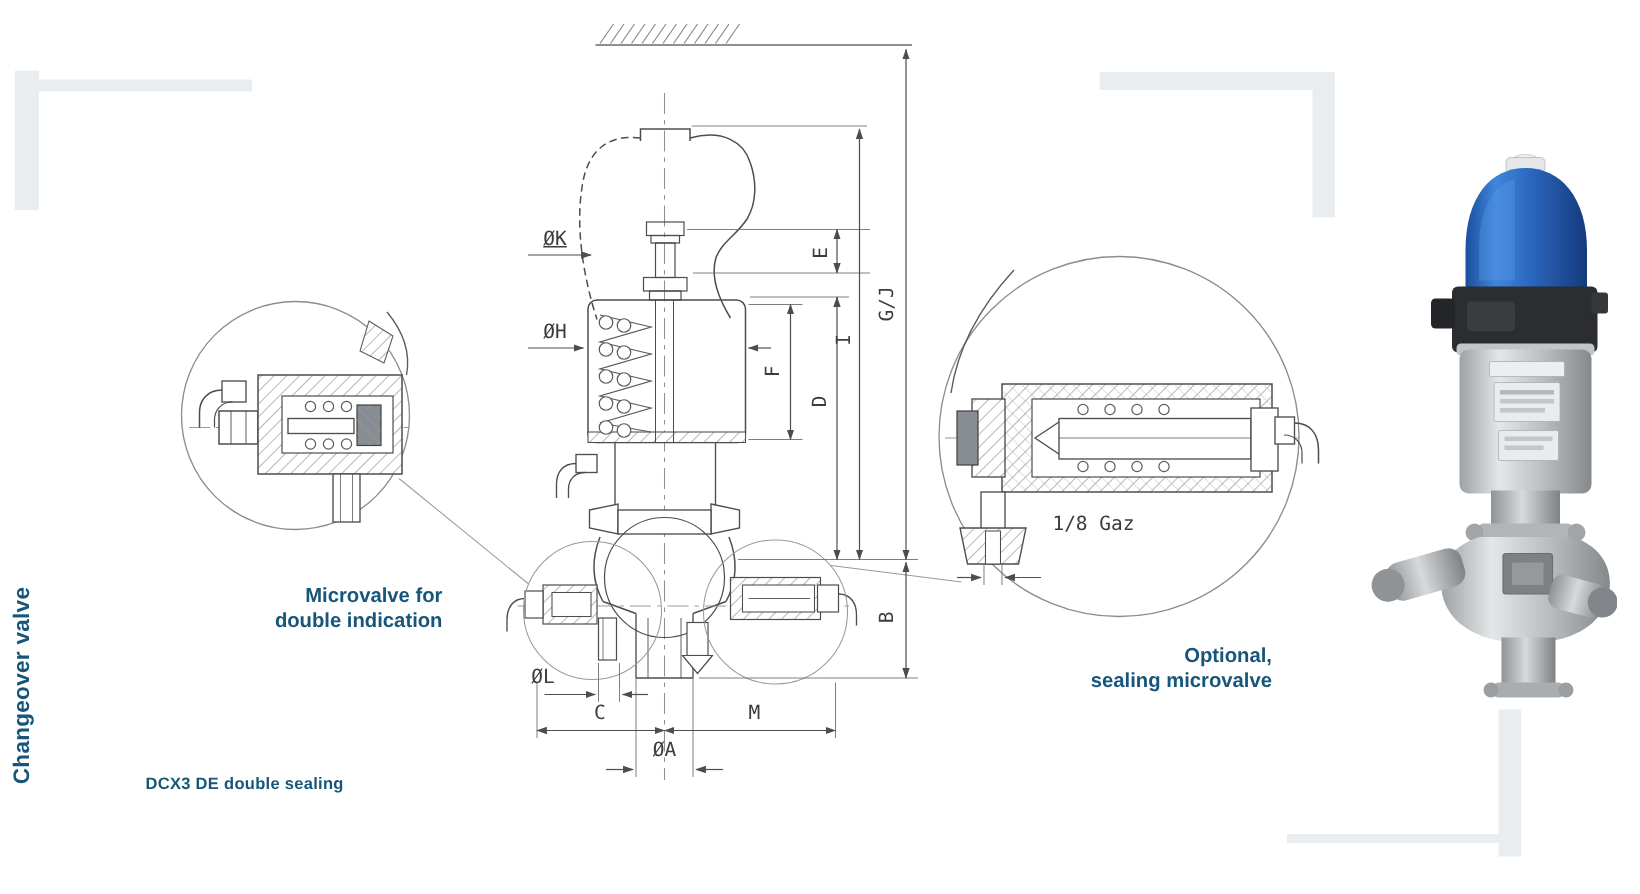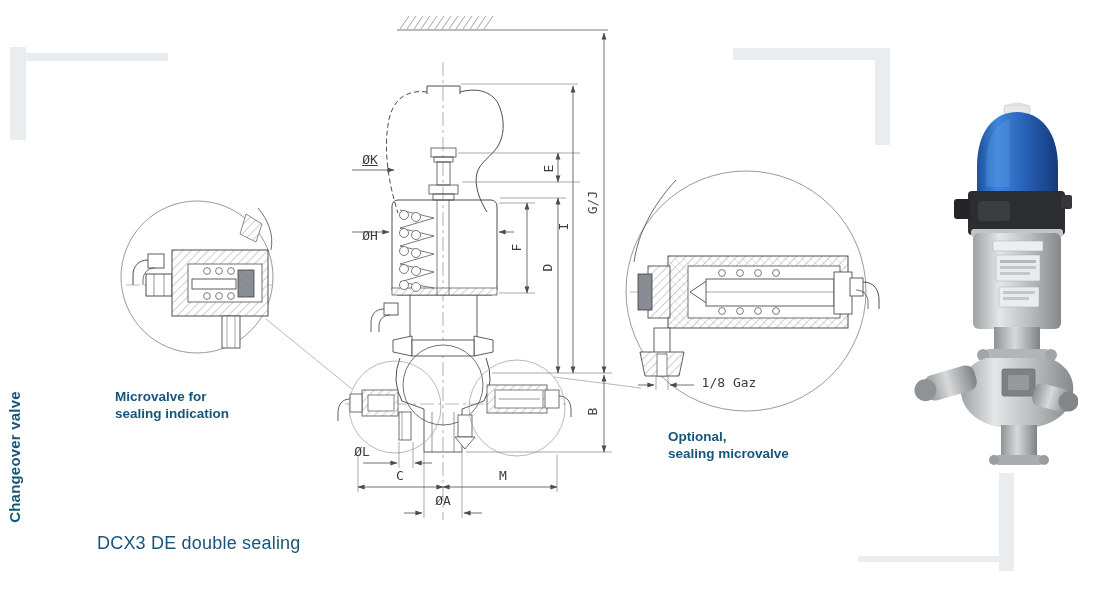--- a/index.html
+++ b/index.html
@@ -12,31 +12,31 @@
     position:absolute;font-family:"DejaVu Sans Mono",monospace;
     font-size:13px;color:#3c3c3c;text-align:center;line-height:15px;
     white-space:nowrap;
   }
   .rot{
     display:flex;align-items:center;justify-content:center;
     transform:rotate(-90deg);transform-origin:center center;
   }
   .caption{
     position:absolute;color:#17567a;font-weight:bold;font-size:13.5px;
-    line-height:17px;text-align:left;width:180px;
+    line-height:17px;text-align:right;width:180px;
   }
   .side-label{
     position:absolute;left:-59px;top:448px;width:148px;height:18px;
     color:#17567a;font-weight:bold;font-size:15px;text-align:center;
     transform:rotate(-90deg);transform-origin:center center;
     letter-spacing:.2px;
   }
   .product-title{
-    position:absolute;left:97px;top:517px;color:#17567a;font-weight:normal;
-    font-size:18px;letter-spacing:.2px;white-space:nowrap;margin-top:16px;
+    position:absolute;left:97px;top:517px;color:#17567a;font-weight:bold;
+    font-size:11px;letter-spacing:.2px;white-space:nowrap;
   }
   svg{position:absolute;left:0;top:0;}
   .lw{stroke:#4d4d4d;fill:none;}
 </style>
 </head>
 <body>
 
 <div class="bracket" style="left:10px;top:47px;width:16px;height:93px;"></div>
 <div class="bracket" style="left:24px;top:53px;width:144px;height:8px;"></div>
 <div class="bracket" style="left:733px;top:48px;width:143px;height:12px;"></div>
@@ -291,36 +291,36 @@
 
     <line x1="404" y1="513" x2="422" y2="513" marker-end="url(#ar)"></line>
     <line x1="482" y1="513" x2="464" y2="513" marker-end="url(#ar)"></line>
 
     <line x1="638" y1="385" x2="654" y2="385" marker-end="url(#ar)"></line>
     <line x1="694" y1="385" x2="670" y2="385" marker-end="url(#ar)"></line>
   </g>
 </svg>
 
 <div class="dim-label" style="left:352px;top:152px;width:36px;text-decoration:underline;">ØK</div>
-<div class="dim-label" style="left:352px;top:228px;width:36px;">ØH</div>
+<div class="dim-label" style="left:352px;top:214px;width:36px;">ØH</div>
 <div class="dim-label rot" style="left:528px;top:161px;width:40px;height:15px;">E</div>
 <div class="dim-label rot" style="left:543px;top:219px;width:40px;height:15px;">I</div>
 <div class="dim-label rot" style="left:527px;top:260px;width:40px;height:15px;">D</div>
 <div class="dim-label rot" style="left:496px;top:240px;width:40px;height:15px;">F</div>
 <div class="dim-label rot" style="left:570px;top:195px;width:44px;height:15px;">G/J</div>
 <div class="dim-label rot" style="left:572px;top:404px;width:40px;height:15px;">B</div>
 <div class="dim-label" style="left:344px;top:444px;width:36px;">ØL</div>
 <div class="dim-label" style="left:390px;top:468px;width:20px;">C</div>
 <div class="dim-label" style="left:493px;top:468px;width:20px;">M</div>
 <div class="dim-label" style="left:425px;top:493px;width:36px;">ØA</div>
-<div class="dim-label" style="left:697px;top:375px;width:64px;">1/8 Gaz</div>
+<div class="dim-label" style="left:697px;top:342px;width:64px;">1/8 Gaz</div>
 
 <div class="caption" style="left:115px;top:388px;">
   <span>Microvalve for</span><br>
-  <span>sealing indication</span>
+  <span>double indication</span>
 </div>
 <div class="caption" style="left:668px;top:428px;">
   <span>Optional,</span><br>
   <span>sealing microvalve</span>
 </div>
 <div class="side-label">Changeover valve</div>
 <div class="product-title">DCX3 DE double sealing</div>
 
 <svg width="180" height="380" viewBox="0 0 180 380" style="left:898px;top:95px;">
 

